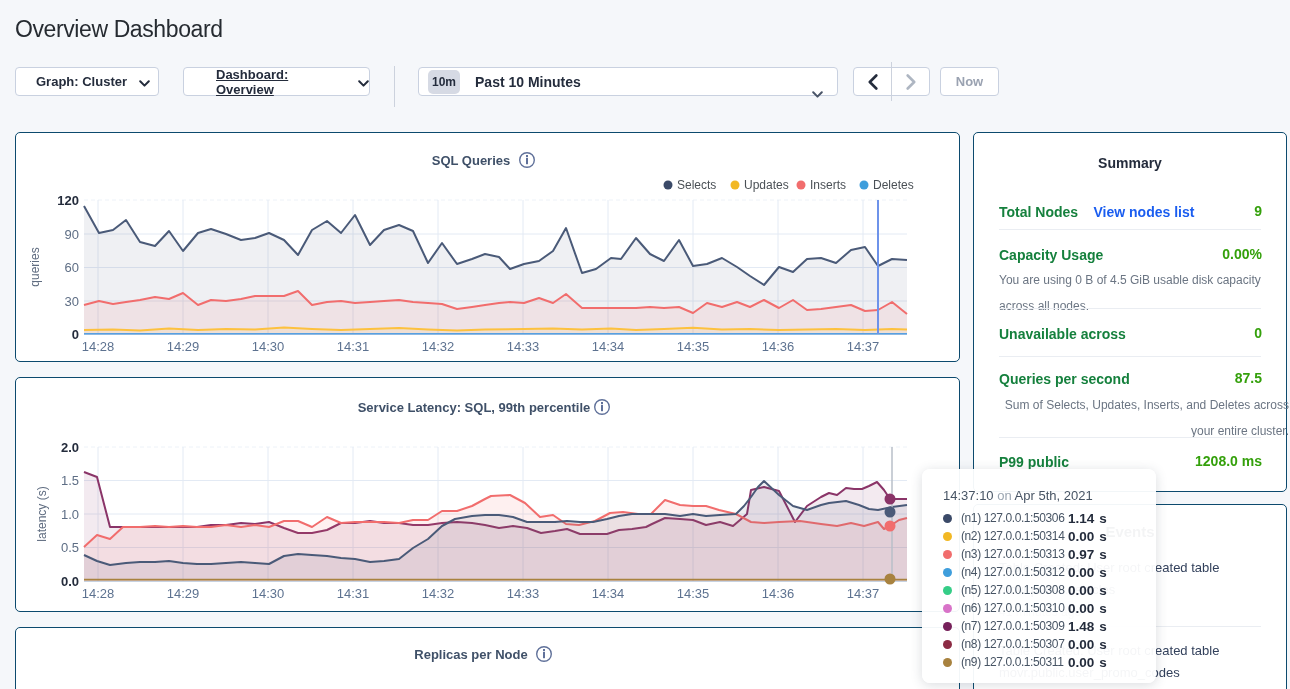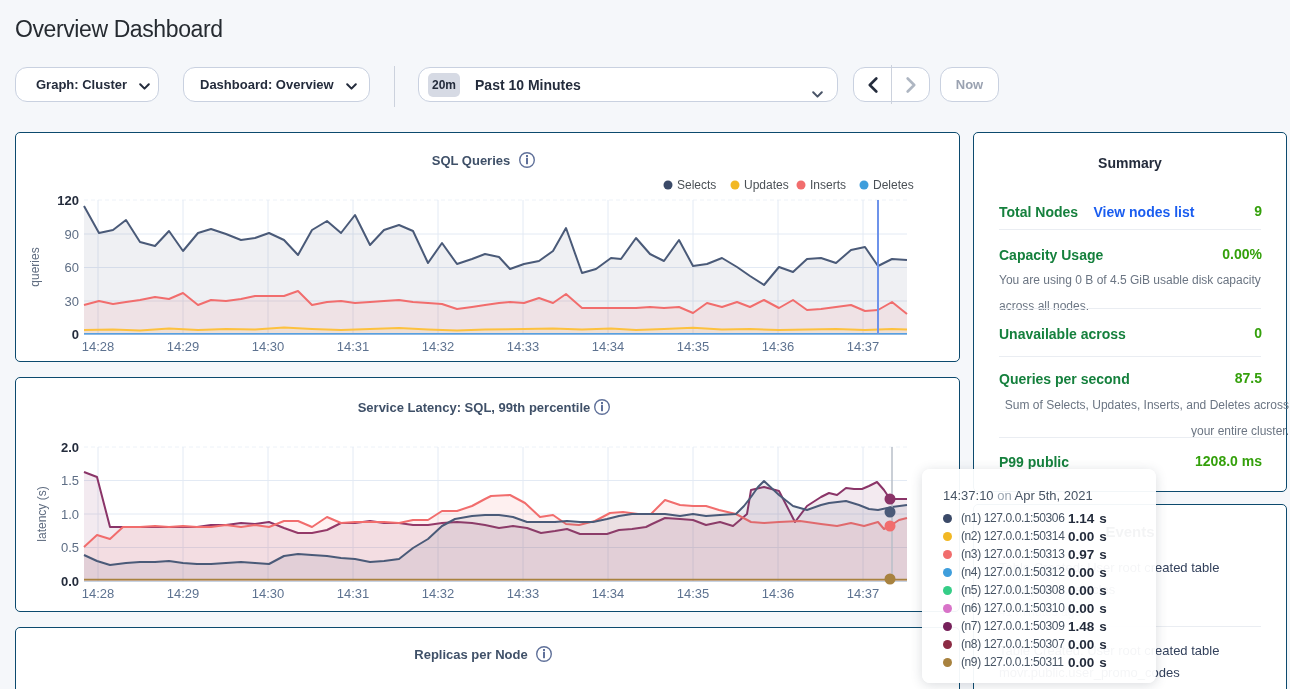--- a/index.html
+++ b/index.html
@@ -1,43 +1,43 @@
 <!DOCTYPE html>
 <html><head><meta charset="utf-8">
 <style>
 * { margin:0; padding:0; box-sizing:border-box; }
 body { font-family:"Liberation Sans", sans-serif; }
 #page { position:relative; width:1290px; height:689px; background:#f5f7fa; overflow:hidden; }
 .panel { position:absolute; background:#fff; border:1px solid #0c4a6e; border-radius:5px; }
-.btn { position:absolute; top:67px; height:35px; background:#fff; border:1px solid #c9d1e0; border-radius:12px;
+.btn { position:absolute; top:67px; height:29px; background:#fff; border:1px solid #c9d1e0; border-radius:4px;
   display:flex; align-items:center; color:#242c3c; font-weight:bold; font-size:13px; }
 .sumrow { position:absolute; left:25px; right:24px; }
 .sumlbl { font-size:14px; font-weight:bold; color:#15803d; }
 .sumval { position:absolute; right:0; top:0; font-size:14px; font-weight:bold; color:#34a00b; }
 .sumsub { font-size:12px; color:#6b7583; line-height:26px; }
 .sumdiv { position:absolute; left:25px; right:25px; height:1px; background:#eaedf2; }
 .tr { display:flex; align-items:center; height:18px; }
 .td { width:9px; height:9px; border-radius:50%; margin-right:9px; flex:none; }
 .tl { width:107px; flex:none; white-space:nowrap; font-size:12px; letter-spacing:-0.4px; color:#475464; }
 .tv { font-size:13.5px; font-weight:bold; white-space:nowrap; color:#242c3c; }
 </style></head>
 <body>
 <div id="page">
 
   <div style="position:absolute;left:15px;top:16px;font-size:23px;color:#262b31;letter-spacing:-0.4px;">Overview Dashboard</div>
 
   <div class="btn" style="left:15px;width:144px;padding-left:20px;">Graph: Cluster<span style="margin-left:12px;margin-top:2px;"><svg width="11" height="7" viewBox="0 0 11 7" style="display:inline-block">
           <path d="M1.2 1.2 L5.5 5.6 L9.8 1.2" fill="none" stroke="#242c3c" stroke-width="2" stroke-linecap="round" stroke-linejoin="round"></path>
         </svg></span></div>
-  <div class="btn" style="left:183px;width:187px;padding-left:16px;">Dashboard: Overview<span style="margin-left:12px;margin-top:2px;"><svg width="11" height="7" viewBox="0 0 11 7" style="display:inline-block">
+  <div class="btn" style="left:183px;width:187px;padding-left:32px;text-decoration:underline;">Dashboard: Overview<span style="margin-left:12px;margin-top:2px;"><svg width="11" height="7" viewBox="0 0 11 7" style="display:inline-block">
           <path d="M1.2 1.2 L5.5 5.6 L9.8 1.2" fill="none" stroke="#242c3c" stroke-width="2" stroke-linecap="round" stroke-linejoin="round"></path>
         </svg></span></div>
   <div style="position:absolute;left:394px;top:66px;width:1px;height:41px;background:#ccd2dd;"></div>
   <div class="btn" style="left:418px;width:420px;padding-left:9px;font-size:14px;">
-    <span style="background:#d6dae4;border-radius:5px;padding:5px 4px;font-size:12px;">20m</span>
+    <span style="background:#d6dae4;border-radius:5px;padding:5px 4px;font-size:12px;">10m</span>
     <span style="margin-left:15px;">Past 10 Minutes</span>
     <span style="position:absolute;right:14px;top:17px;"><svg width="11" height="7" viewBox="0 0 11 7" style="display:inline-block">
           <path d="M1.2 1.2 L5.5 5.6 L9.8 1.2" fill="none" stroke="#4a5568" stroke-width="2" stroke-linecap="round" stroke-linejoin="round"></path>
         </svg></span>
   </div>
   <div class="btn" style="left:853px;width:77px;padding:0;">
     <span style="flex:1;display:flex;justify-content:center;">
         <svg width="10" height="16" viewBox="0 0 10 16">
           <path d="M8.3 1.5 L1.8 8 L8.3 14.5" fill="none" stroke="#242c3c" stroke-width="2.6" stroke-linecap="round" stroke-linejoin="round"></path>
         </svg>

